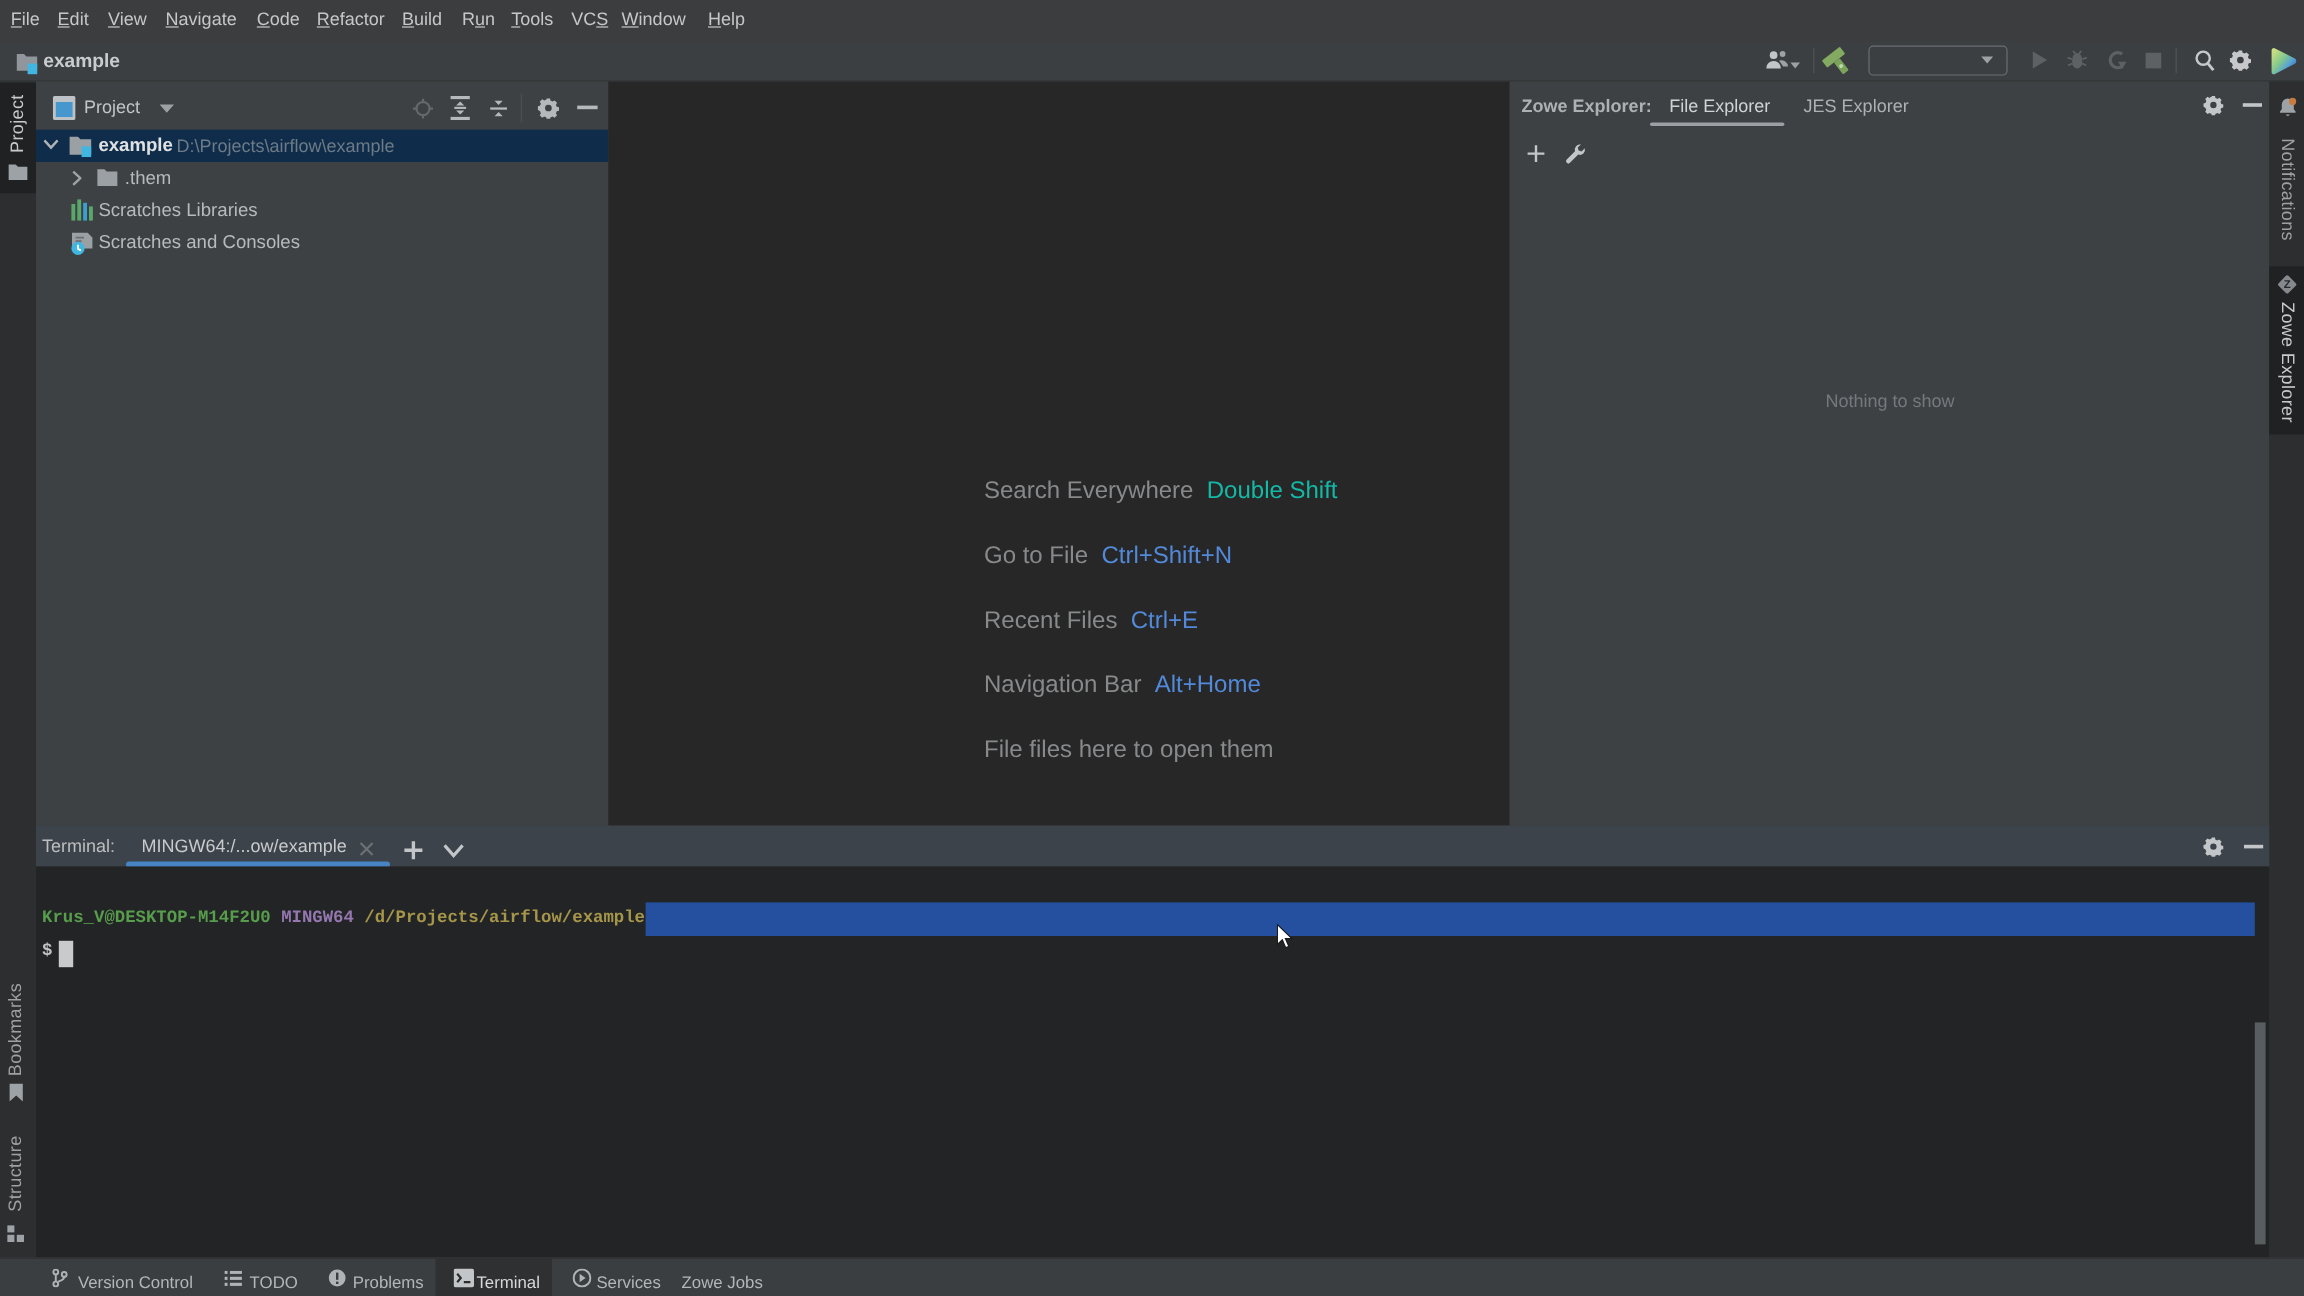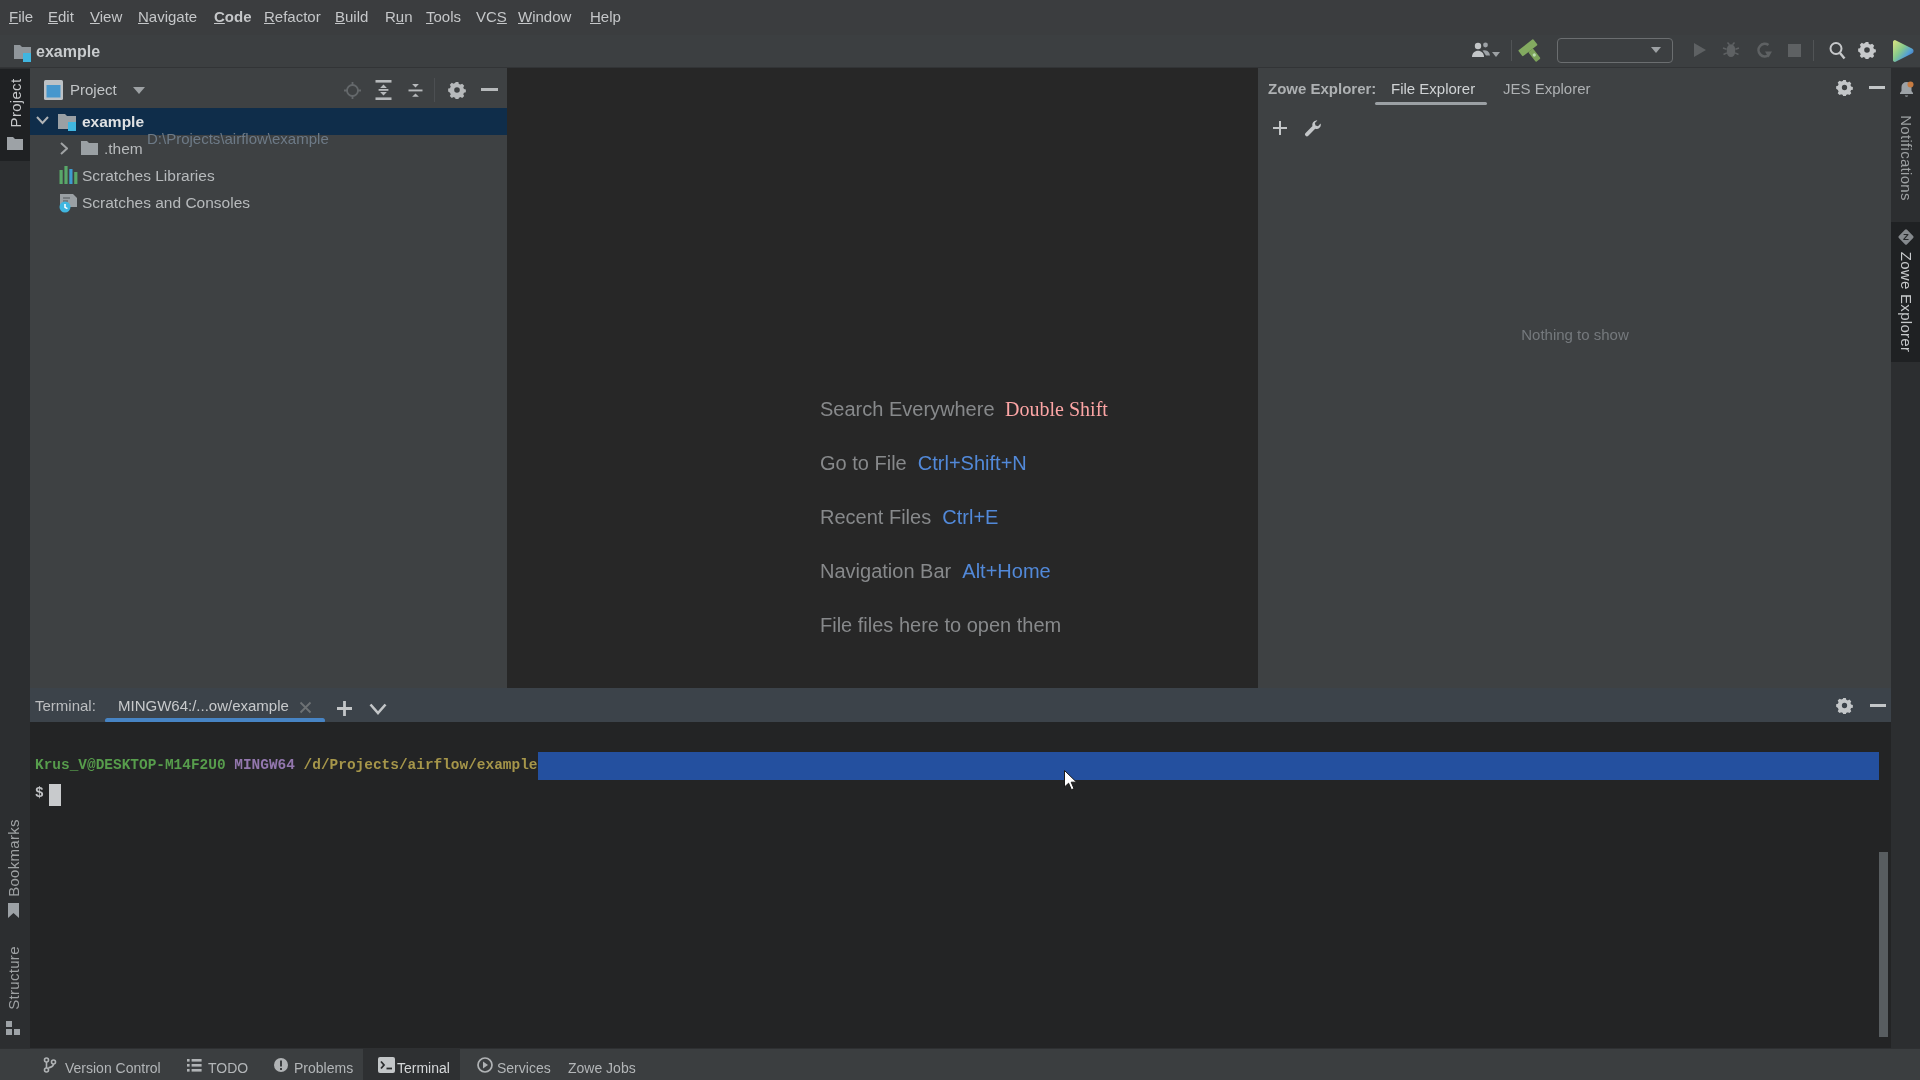--- a/index.html
+++ b/index.html
@@ -11,21 +11,21 @@
 </style>
 </head>
 <body>
 
 <div class="abs" style="left:0;top:0;width:1920px;height:35px;background:#3b3d3f;"></div>
 <div id="menus" class="abs" style="left:0;top:8px;height:20px;font-size:15px;color:#c5c7c9;">
   <span class="abs nowrap" style="left:9px;top:0;"><u>F</u>ile</span>
   <span class="abs nowrap" style="left:48px;top:0;"><u>E</u>dit</span>
   <span class="abs nowrap" style="left:90px;top:0;"><u>V</u>iew</span>
   <span class="abs nowrap" style="left:138px;top:0;"><u>N</u>avigate</span>
-  <span class="abs nowrap" style="left:214px;top:0;font-weight:bold;"><u>C</u>ode</span>
+  <span class="abs nowrap" style="left:214px;top:0;"><u>C</u>ode</span>
   <span class="abs nowrap" style="left:264px;top:0;"><u>R</u>efactor</span>
   <span class="abs nowrap" style="left:335px;top:0;"><u>B</u>uild</span>
   <span class="abs nowrap" style="left:385px;top:0;">R<u>u</u>n</span>
   <span class="abs nowrap" style="left:426px;top:0;"><u>T</u>ools</span>
   <span class="abs nowrap" style="left:476px;top:0;">VC<u>S</u></span>
   <span class="abs nowrap" style="left:518px;top:0;"><u>W</u>indow</span>
   <span class="abs nowrap" style="left:590px;top:0;"><u>H</u>elp</span>
 </div>
 
 <div class="abs" style="left:0;top:35px;width:1920px;height:33px;background:#3c3f41;"></div>
@@ -146,21 +146,21 @@
 
 <div class="abs" style="left:30px;top:108px;width:477px;height:27px;background:#0f2d4a;"></div>
 <svg class="abs" style="left:36px;top:116px" width="13" height="9" viewBox="0 0 13 9">
   <polyline points="1,1 6.5,7 12,1" fill="none" stroke="#b0b3b5" stroke-width="2"></polyline>
 </svg>
 <svg class="abs" style="left:57px;top:112px" width="20" height="19" viewBox="0 0 20 19">
   <path d="M1 2h7l2 2h9v13H1z" fill="#9aa0a4"></path>
   <rect x="11" y="10" width="8" height="9" fill="#40b6e0"></rect>
 </svg>
 <div class="abs nowrap" style="left:82px;top:113px;font-size:15.5px;font-weight:bold;color:#dfe1e3;">example</div>
-<div class="abs nowrap" style="left:147px;top:130px;font-size:15px;color:#6d7a87;">D:\Projects\airflow\example</div>
+<div class="abs nowrap" style="left:147px;top:114px;font-size:15px;color:#6d7a87;">D:\Projects\airflow\example</div>
 
 <svg class="abs" style="left:60px;top:142px" width="8" height="13" viewBox="0 0 8 13">
   <polyline points="1,1 7,6.5 1,12" fill="none" stroke="#a0a3a5" stroke-width="2"></polyline>
 </svg>
 <svg class="abs" style="left:81px;top:140px" width="17" height="15" viewBox="0 0 17 15">
   <path d="M0 1h6l2 2h9v12H0z" fill="#9aa0a4"></path>
 </svg>
 <div class="abs nowrap" style="left:104px;top:140px;font-size:15.5px;color:#b7babc;">.them</div>
 
 <svg class="abs" style="left:59px;top:166px" width="19" height="18" viewBox="0 0 19 18">
@@ -175,21 +175,21 @@
 
 <svg class="abs" style="left:59px;top:193px" width="20" height="20" viewBox="0 0 20 20">
   <path d="M1 1h13l4 4v9H1z" fill="#9aa0a4"></path>
   <path d="M4 5h7M4 8h5" stroke="#6a6f73" stroke-width="1.6"></path>
   <circle cx="6" cy="14" r="5.5" fill="#40b6e0"></circle>
   <path d="M6 11v3.4l2.4 1.2" stroke="#fff" stroke-width="1.5" fill="none"></path>
   </svg>
 <div class="abs nowrap" style="left:82px;top:194px;font-size:15.5px;color:#b7babc;">Scratches and Consoles</div>
 
 <div class="abs" style="left:507px;top:68px;width:751px;height:620px;background:#272727;"></div>
-<div class="abs nowrap" style="left:820px;top:398px;font-size:20px;color:#87898b;">Search Everywhere <span style="color:#fca5a5;font-family:Liberation Serif, serif;">&nbsp;Double Shift</span></div>
+<div class="abs nowrap" style="left:820px;top:398px;font-size:20px;color:#87898b;">Search Everywhere <span style="color:#14b8a6;">&nbsp;Double Shift</span></div>
 <div class="abs nowrap" style="left:820px;top:452px;font-size:20px;color:#87898b;">Go to File <span style="color:#5289d9;">&nbsp;Ctrl+Shift+N</span></div>
 <div class="abs nowrap" style="left:820px;top:506px;font-size:20px;color:#87898b;">Recent Files <span style="color:#5289d9;">&nbsp;Ctrl+E</span></div>
 <div class="abs nowrap" style="left:820px;top:560px;font-size:20px;color:#87898b;">Navigation Bar <span style="color:#5289d9;">&nbsp;Alt+Home</span></div>
 <div class="abs nowrap" style="left:820px;top:614px;font-size:20px;color:#87898b;">File files here to open them</div>
 
 <div class="abs" style="left:1258px;top:68px;width:633px;height:620px;background:#3e4143;"></div>
 <div class="abs nowrap" style="left:1268px;top:80px;font-size:15px;color:#aeb1b3;font-weight:bold;">Zowe Explorer:</div>
 <div class="abs nowrap" style="left:1391px;top:80px;font-size:15px;color:#d0d3d5;">File Explorer</div>
 <div class="abs" style="left:1375px;top:102px;width:112px;height:3px;background:#9ba0a4;border-radius:2px;"></div>
 <div class="abs nowrap" style="left:1503px;top:80px;font-size:15px;color:#aeb1b3;">JES Explorer</div>

